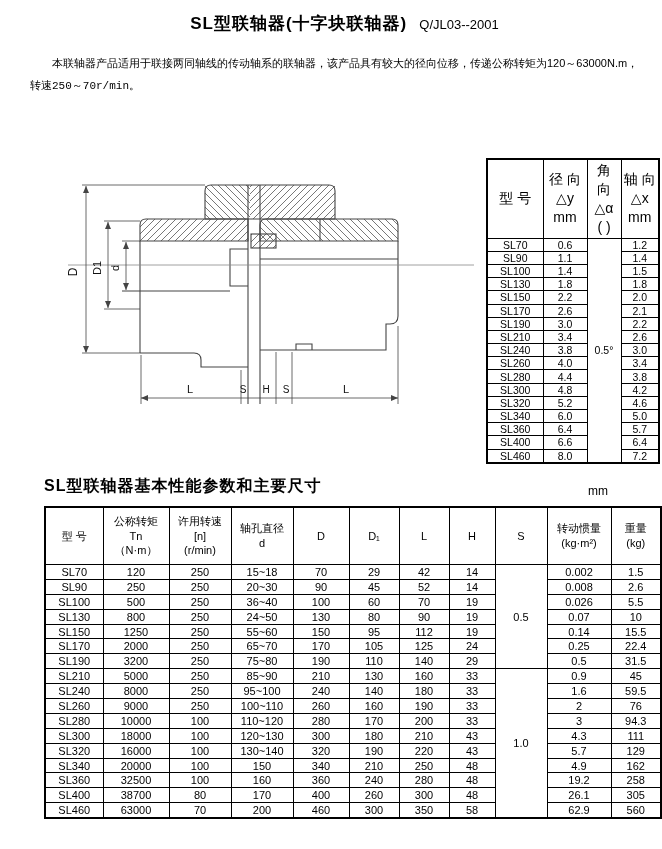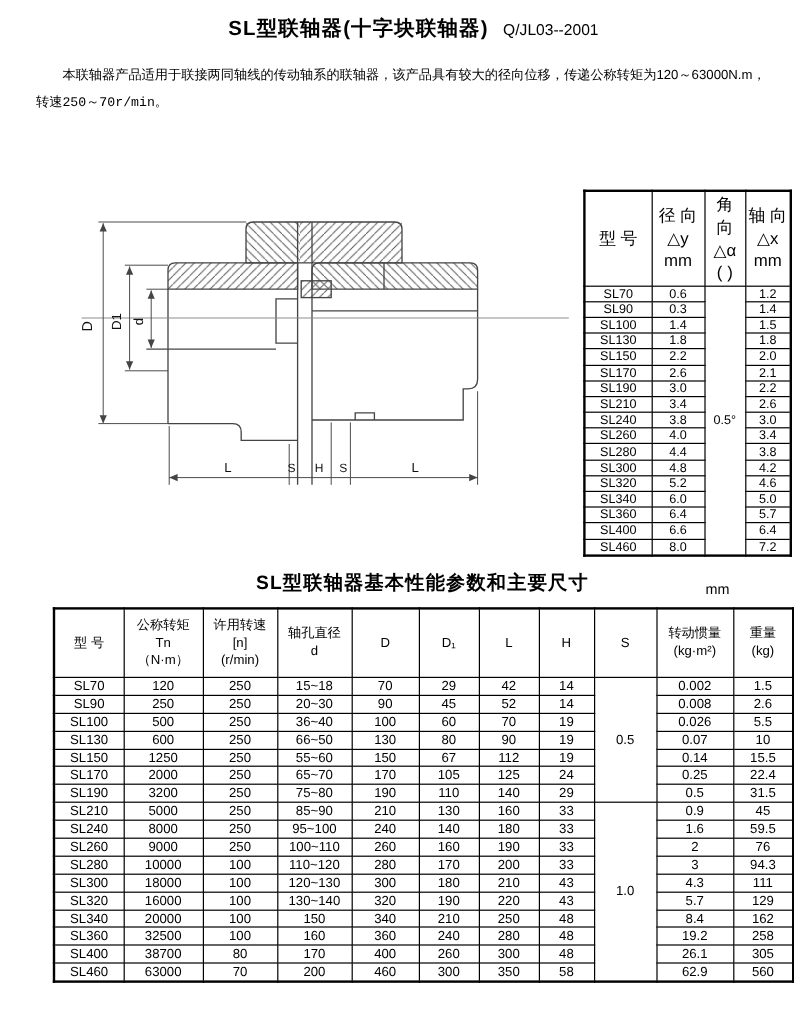--- a/index.html
+++ b/index.html
@@ -13,21 +13,21 @@
   .desc{position:absolute;left:30px;width:624px;font-size:11px;line-height:23px;}
   .desc-l1{top:52px;text-indent:2em;}
   .desc-l2{top:75px;font-family:Liberation Mono, monospace;}
   .drawing-wrap{position:absolute;left:60px;top:146px;}
   table{border-collapse:collapse;table-layout:fixed;background:#fff;}
   th,td{border:1px solid #000;text-align:center;vertical-align:middle;font-weight:normal;overflow:hidden;}
   th{white-space:pre-line;line-height:1.35;}
   #mis-table{position:absolute;left:486px;top:158px;border:2px solid #000;}
   #mis-table th{height:62px;font-size:14px;}
   #mis-table td{height:12.2px;font-size:10.5px;padding:0 1px;}
-  #main-title{position:absolute;left:44px;top:476px;width:616px;text-align:center;font-size:16px;font-weight:bold;letter-spacing:1px;}
+  #main-title{position:absolute;left:44px;top:476px;width:616px;text-align:left;font-size:16px;font-weight:bold;letter-spacing:1px;}
   #main-unit{position:absolute;left:588px;top:484px;font-size:12px;}
   #main-table{position:absolute;left:44px;top:506px;border:2px solid #000;}
   #main-table th{height:54px;font-size:11px;}
   #main-table td{height:13.9px;font-size:11px;padding:0 1px;}
   svg text{font-family:"Liberation Sans", sans-serif;}
 </style>
 </head>
 <body>
 
 <div class="doc-title-line">
@@ -136,21 +136,21 @@
   </thead>
   <tbody id="mis-body">
       <tr>
         <td>SL70</td>
         <td>0.6</td>
         <td rowspan="17">0.5°</td>
         <td>1.2</td>
       </tr>
       <tr>
         <td>SL90</td>
-        <td>0.3</td>
+        <td>1.1</td>
         <td>1.4</td>
       </tr>
       <tr>
         <td>SL100</td>
         <td>1.4</td>
         <td>1.5</td>
       </tr>
       <tr>
         <td>SL130</td>
         <td>1.8</td>
@@ -296,37 +296,37 @@
         <td>36~40</td>
         <td>100</td>
         <td>60</td>
         <td>70</td>
         <td>19</td>
         <td>0.026</td>
         <td>5.5</td>
       </tr>
       <tr>
         <td>SL130</td>
-        <td>600</td>
-        <td>250</td>
-        <td>66~50</td>
+        <td>800</td>
+        <td>250</td>
+        <td>24~50</td>
         <td>130</td>
         <td>80</td>
         <td>90</td>
         <td>19</td>
         <td>0.07</td>
         <td>10</td>
       </tr>
       <tr>
         <td>SL150</td>
         <td>1250</td>
         <td>250</td>
         <td>55~60</td>
         <td>150</td>
-        <td>67</td>
+        <td>95</td>
         <td>112</td>
         <td>19</td>
         <td>0.14</td>
         <td>15.5</td>
       </tr>
       <tr>
         <td>SL170</td>
         <td>2000</td>
         <td>250</td>
         <td>65~70</td>
@@ -424,21 +424,21 @@
       </tr>
       <tr>
         <td>SL340</td>
         <td>20000</td>
         <td>100</td>
         <td>150</td>
         <td>340</td>
         <td>210</td>
         <td>250</td>
         <td>48</td>
-        <td>8.4</td>
+        <td>4.9</td>
         <td>162</td>
       </tr>
       <tr>
         <td>SL360</td>
         <td>32500</td>
         <td>100</td>
         <td>160</td>
         <td>360</td>
         <td>240</td>
         <td>280</td>

